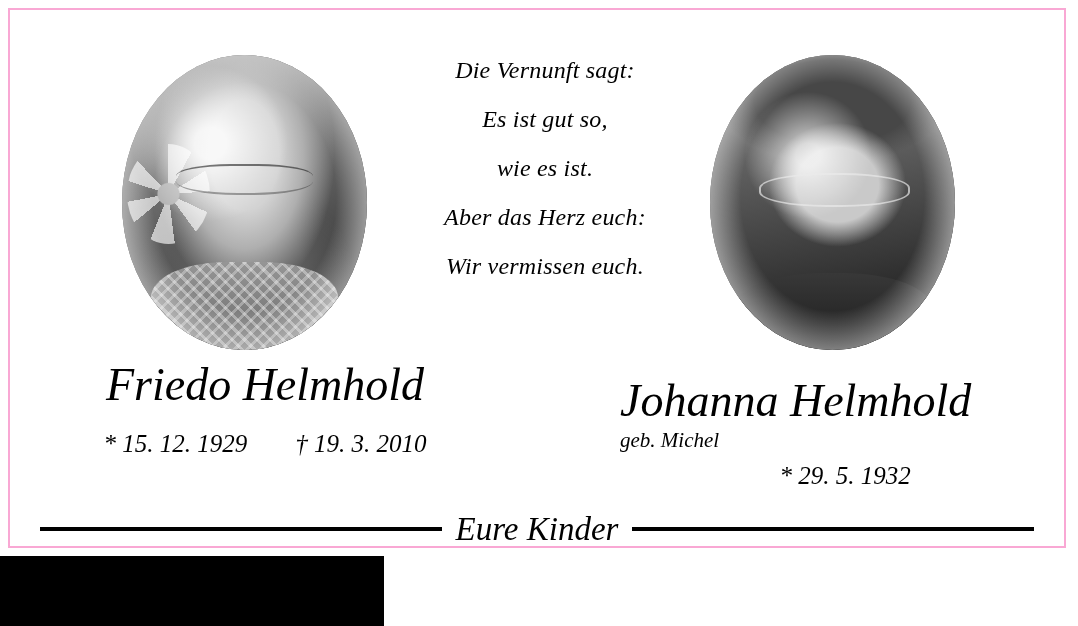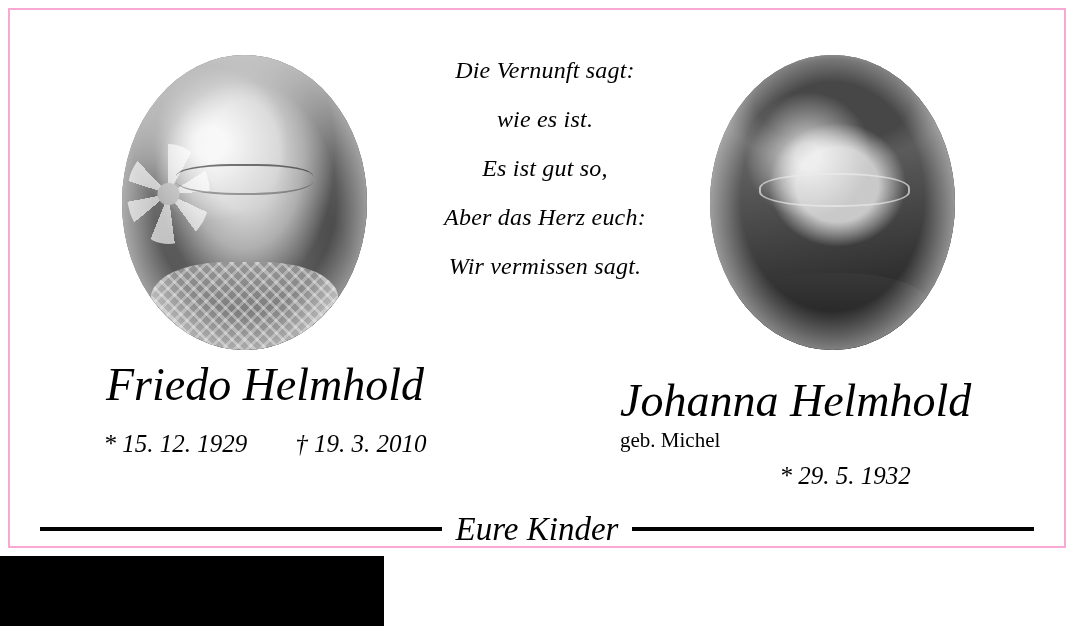--- a/index.html
+++ b/index.html
@@ -182,20 +182,21 @@
     width: 450px;
     text-align: left;
   }
   .name {
     font-style: italic;
     font-size: 46px;
     line-height: 46px;
     white-space: nowrap;
   }
   .maiden {
+    font-style: italic;
     font-size: 21px;
     line-height: 28px;
     margin-top: 2px;
   }
   .dates {
     font-style: italic;
     font-size: 25px;
     margin-top: 22px;
     display: flex;
     justify-content: center;
@@ -243,24 +244,24 @@
 
   <div class="portrait portrait-right">
     <div class="photo-woman">
       <div class="glasses"></div>
       <div class="collar"></div>
     </div>
   </div>
 
   <div class="verse">
     <div>Die Vernunft sagt:</div>
+    <div>Es ist gut so,</div>
     <div>wie es ist.</div>
-    <div>Es ist gut so,</div>
     <div>Aber das Herz euch:</div>
-    <div>Wir vermissen sagt.</div>
+    <div>Wir vermissen euch.</div>
   </div>
 
   <div class="person-left">
     <div class="name">Friedo Helmhold</div>
     <div class="dates">
       <span>* 15. 12. 1929</span>
       <span>† 19. 3. 2010</span>
     </div>
   </div>
 

